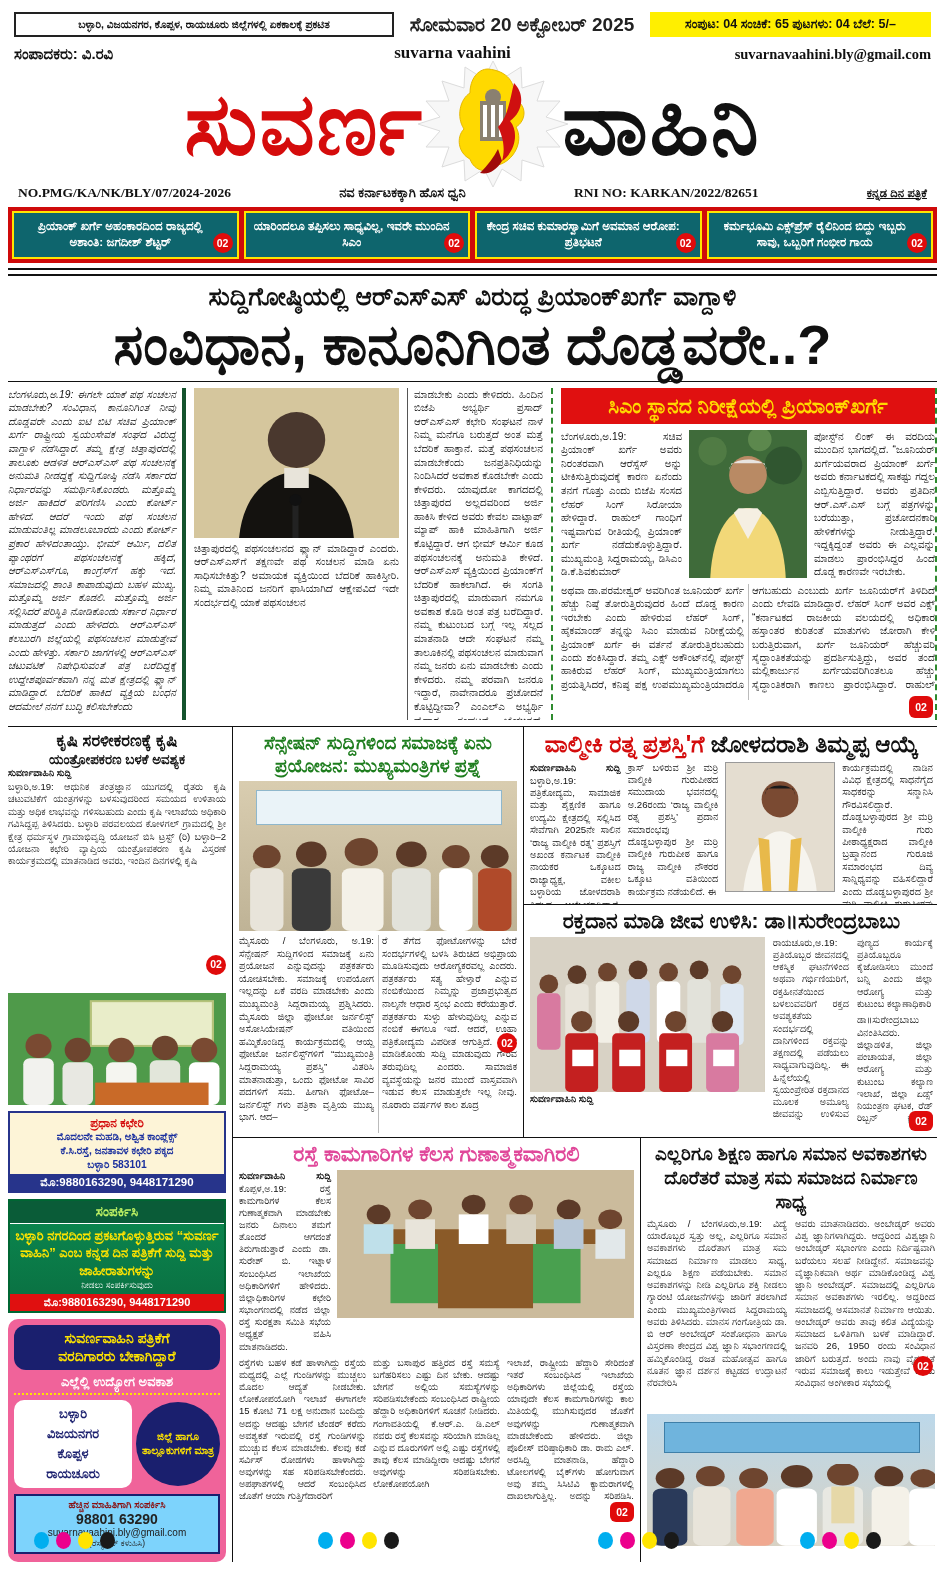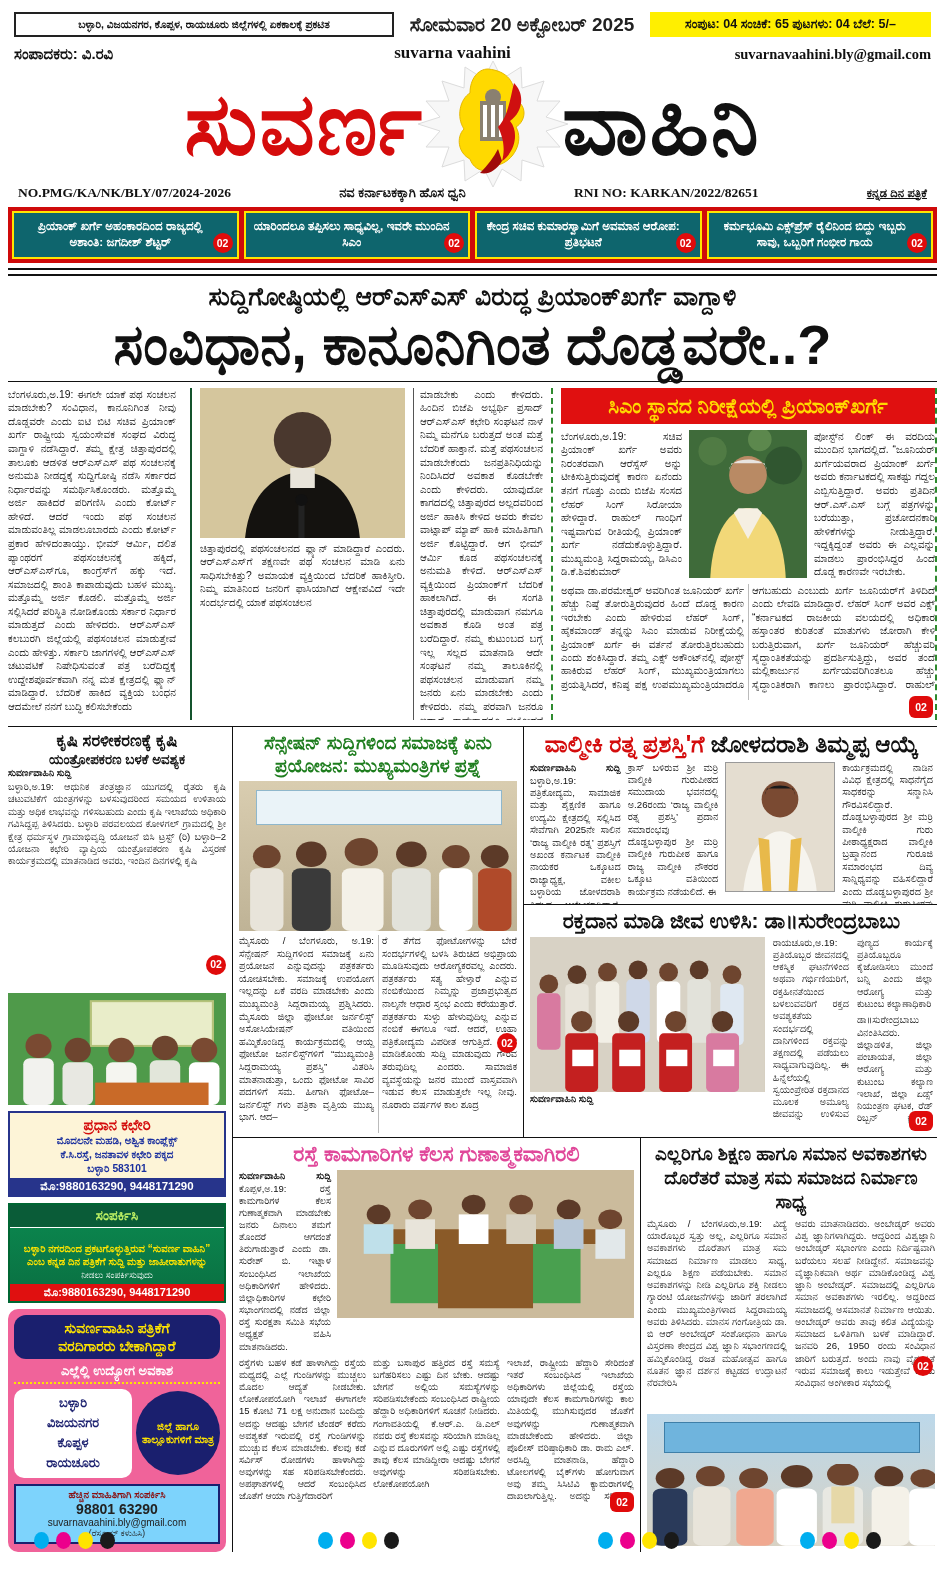--- a/index.html
+++ b/index.html
@@ -31,21 +31,21 @@
   .pg{display:inline-flex;align-items:center;justify-content:center;background:#e00b0b;color:#fff;font-weight:bold;width:20px;height:20px;border-radius:50%;font-size:10.5px;}
   .teaser .pg{position:absolute;right:4px;bottom:4px;}
   .dbl-rule{margin:5px 8px 0 8px;border-top:2px solid #111;border-bottom:2px solid #111;height:4px;}
   
   .lead{margin:4px 8px 0 8px;}
   .kicker{text-align:center;font-size:25px;font-weight:800;padding:2px 0;}
   .headline{text-align:center;font-size:56px;font-weight:800;line-height:1.05;padding:2px 0 6px 0;}
   .lead-body{display:flex;border-top:1.5px solid #111;padding-top:6px;height:332px;overflow:hidden;}
   .lead-left{flex:0 0 535px;display:flex;gap:8px;}
   .lcol{font-size:10.3px;line-height:1.32;}
-  .lead-c1{flex:0 0 168px;border-right:2px solid #14532d;padding-right:14px;}
+  .lead-c1{flex:0 0 168px;border-right:4px solid #14532d;padding-right:6px;font-style:italic;}
   .lead-mid{flex:0 0 205px;display:flex;flex-direction:column;}
   .lead-c3{flex:1;border-left:1px solid #555;padding-left:6px;}
   .lead-photo{height:150px;background:linear-gradient(180deg,#ddcfa6,#c7b488);position:relative;flex:0 0 auto;margin-bottom:4px;}
   .sidebar{flex:1;border-left:2px dashed #2e8b2e;margin-left:8px;padding-left:8px;border-right:2px dashed #2e8b2e;position:relative;}
   .sb-head{background:#e01010;color:#ffd900;font-weight:800;font-size:20.5px;text-align:center;padding:6px 2px;}
   .sb-top{display:flex;gap:7px;margin-top:6px;}
   .sb-col{flex:1;font-size:10.3px;line-height:1.32;}
   .sb-photo{flex:0 0 118px;height:148px;background:linear-gradient(180deg,#48703f,#2f5430);}
   .sb-lower{margin-top:5px;column-count:2;column-gap:8px;column-rule:1px solid #bbb;font-size:10.3px;line-height:1.3;height:116px;overflow:hidden;}
   .sidebar .pg{position:absolute;right:2px;bottom:2px;width:24px;height:22px;border-radius:6px;}
@@ -57,26 +57,26 @@
   .row2{display:flex;border-top:1.5px solid #111;flex:1;overflow:hidden;}
   
   .agri-h1{font-size:16.5px;font-weight:800;text-align:center;}
   .agri-h2{font-size:13.5px;font-weight:800;text-align:center;margin-top:2px;}
   .src{font-size:9.3px;font-weight:bold;}
   .agri-body{font-size:9.6px;line-height:1.3;margin-top:2px;height:208px;overflow:hidden;position:relative;}
   .agri-body .pg{position:absolute;right:0;bottom:14px;}
   .agri-photo{height:112px;background:linear-gradient(180deg,#2f8f3f,#7ea86a);margin-top:4px;}
   
   .office-box{margin-top:6px;background:#fdf4d7;border:2px solid #27348b;text-align:center;}
-  .office-title{color:#d40c0c;font-weight:800;font-size:15px;padding-top:3px;}
+  .office-title{color:#d40c0c;font-weight:800;font-size:12px;padding-top:3px;}
   .office-line{color:#1a2f9e;font-weight:bold;font-size:10.3px;padding:1px 2px;}
   .office-phone{background:#27348b;color:#fff;font-weight:bold;font-size:11.5px;padding:2px 0;margin-top:2px;}
   .contact-box{margin-top:6px;background:linear-gradient(180deg,#0b8a50,#0a6e41);border:2px solid #063;text-align:center;}
   .contact-title{background:#0a5c38;color:#bef264;font-weight:800;font-size:13.5px;padding:3px 0;border-bottom:1px solid #fff;}
-  .contact-body{color:#ffe400;font-weight:bold;font-size:10px;padding:14px 4px 0 4px;line-height:1.35;}
+  .contact-body{color:#ffe400;font-weight:bold;font-size:13px;padding:3px 4px 0 4px;line-height:1.35;}
   .contact-body2{color:#fff;font-size:9px;padding:1px 0 3px 0;}
   .contact-phone{background:#e01010;color:#fff;font-weight:bold;font-size:11px;padding:2px 0;}
   .rep-ad{margin-top:6px;background:#f0639a;border-radius:10px;padding:6px 6px 8px 6px;text-align:center;}
   .rep-title{background:#1a1f6e;border-radius:12px;color:#ffe400;font-weight:800;font-size:14px;padding:4px 2px;line-height:1.3;}
   .rep-sub{color:#fff;font-weight:800;font-size:13px;margin-top:4px;border-bottom:2px dotted #ffe400;padding-bottom:3px;}
   .rep-mid{display:flex;gap:4px;margin-top:5px;align-items:center;}
   .rep-districts{background:#fff;border-radius:10px;flex:1;padding:4px 2px;color:#1a1f6e;font-weight:800;font-size:13px;line-height:1.55;}
   .rep-circle{flex:0 0 84px;height:84px;border-radius:50%;background:#1a1f6e;color:#ffe400;font-weight:800;font-size:10.5px;display:flex;align-items:center;justify-content:center;text-align:center;padding:4px;box-sizing:border-box;line-height:1.3;}
   .rep-contact{background:#7dd3fc;border:2px solid #1a1f6e;margin-top:6px;padding:3px 2px;}
   .rep-c1{color:#8a1010;font-weight:800;font-size:10px;}

